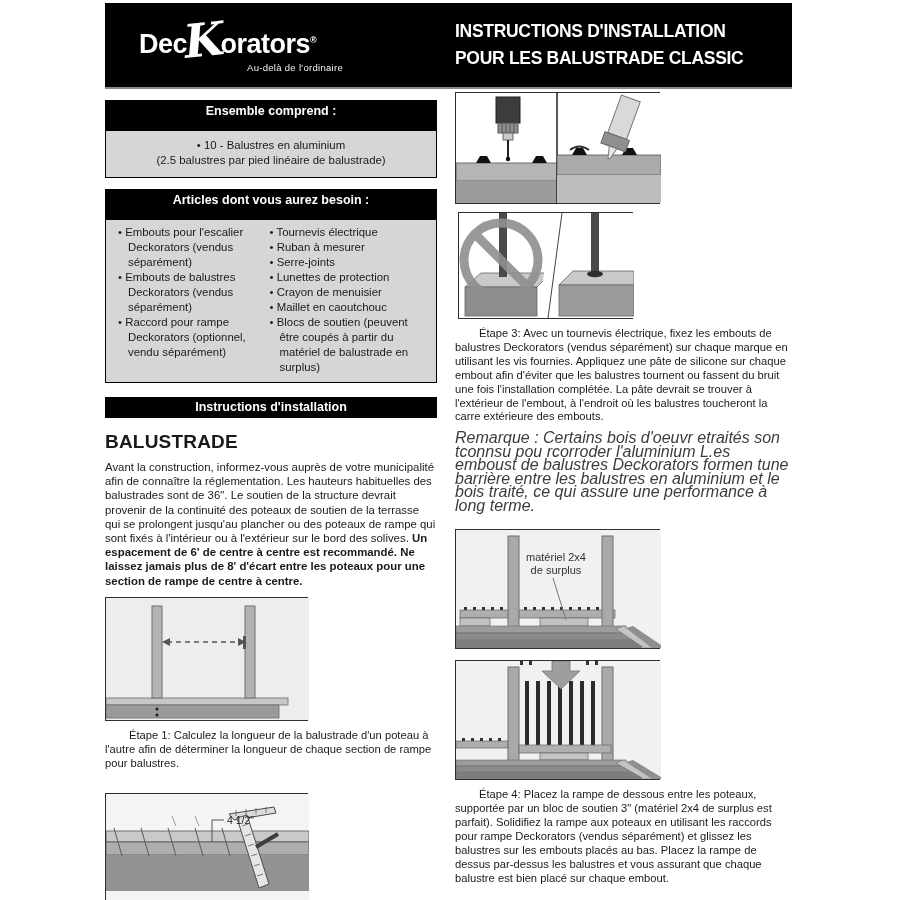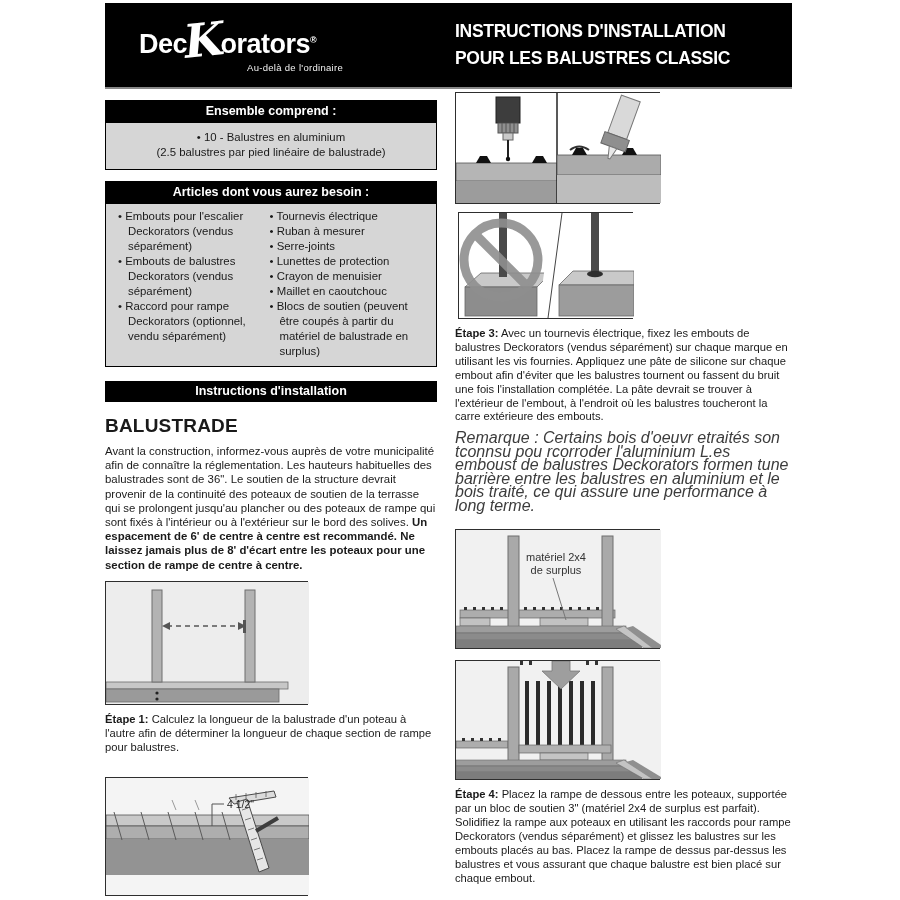--- a/index.html
+++ b/index.html
@@ -25,37 +25,37 @@
     color:#fff;font-weight:bold;font-size:17.5px;line-height:27px;letter-spacing:-0.3px;white-space:nowrap;}
 
   
   .columns{display:flex;gap:18px;align-items:flex-start;}
   .col-left{width:332px;}
   .col-right{width:337px;margin-top:3px;}
 
   
   .box{border:1px solid #000;margin-top:11px;background:var(--box-body-bg);}
   .box-title{background:var(--bar-bg);color:#fff;font-weight:bold;font-size:12.5px;
-    text-align:center;line-height:20px;height:22px;}
+    text-align:center;line-height:20px;height:30px;}
   .box-body{padding:5px 8px 7px 8px;font-size:11.4px;line-height:15px;}
   .box-body.center{text-align:center;padding-top:7px;padding-bottom:9px;}
   .two-col{display:flex;gap:10px;padding-left:12px;}
   .two-col ul{list-style:none;}
   .two-col ul.left-list{width:150px;}
   .two-col ul.right-list{width:168px;}
   .two-col li{padding-left:10px;text-indent:-10px;}
   .two-col li::before{content:"• ";}
 
   .bar{background:var(--bar-bg);color:#fff;font-weight:bold;font-size:12.5px;
     text-align:center;line-height:21px;height:21px;margin-top:14px;}
 
   h1.section{font-size:19px;letter-spacing:0.2px;margin-top:13px;}
   p.intro{font-size:11.4px;line-height:14.2px;margin-top:7px;}
   p.caption{font-size:11.2px;line-height:13.9px;margin-top:8px;}
-  p.caption .cap-label{font-weight:bold;}
+  p.caption .cap-label{font-weight:normal;margin-left:24px;}
   p.remark{font-size:16px;line-height:13.5px;margin-top:7px;font-style:italic;color:#3c3c3c;}
 
   .cap1{margin-top:8px;}
   .cap2{margin-top:13px;}
   .cap3{margin-top:14px;}
   .cap4{margin-top:12px;}
 
   
   figure.fig{border:1.4px solid #2e2e2e;display:block;background:#3b82f6;}
   figure.fig svg{display:block;}
@@ -73,21 +73,21 @@
 <div class="canvas">
   <div class="page">
 
     <header class="masthead">
       <div class="logo-block">
         <div class="logo-line"><span>Dec</span><span class="logo-k">K</span><span>orators</span><span class="logo-reg">®</span></div>
         <div class="tagline">Au-delà de l'ordinaire</div>
       </div>
       <div class="masthead-title">
         <div>INSTRUCTIONS D'INSTALLATION</div>
-        <div>POUR LES BALUSTRES CLASSIC</div>
+        <div>POUR LES BALUSTRADE CLASSIC</div>
       </div>
     </header>
 
     <div class="columns">
 
       <div class="col-left">
 
         <section class="box">
           <div class="box-title">Ensemble comprend :</div>
           <div class="box-body center">

